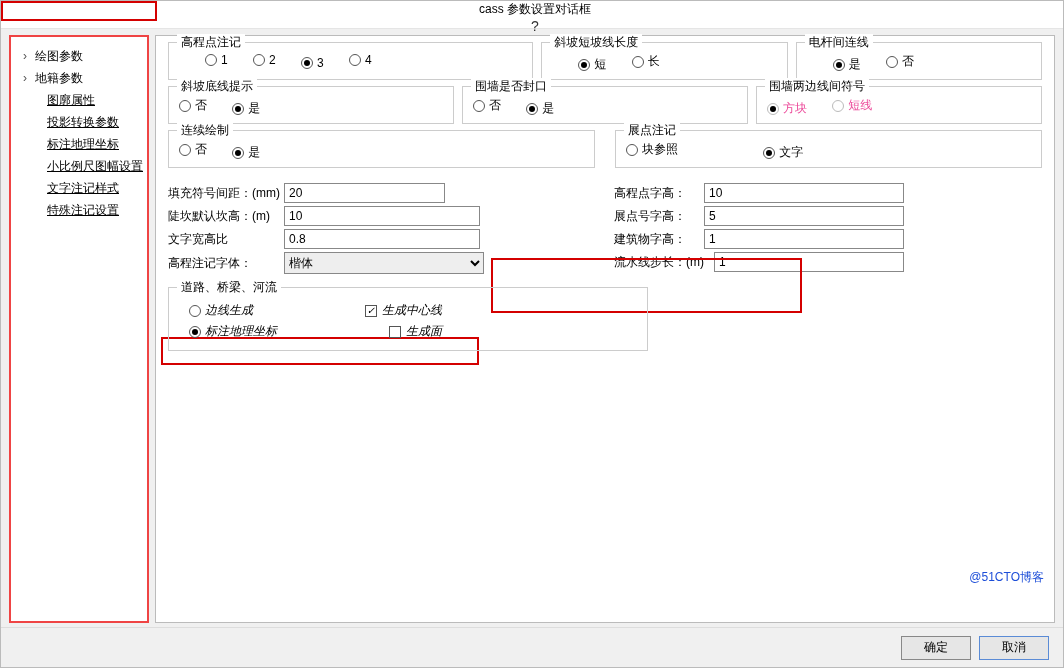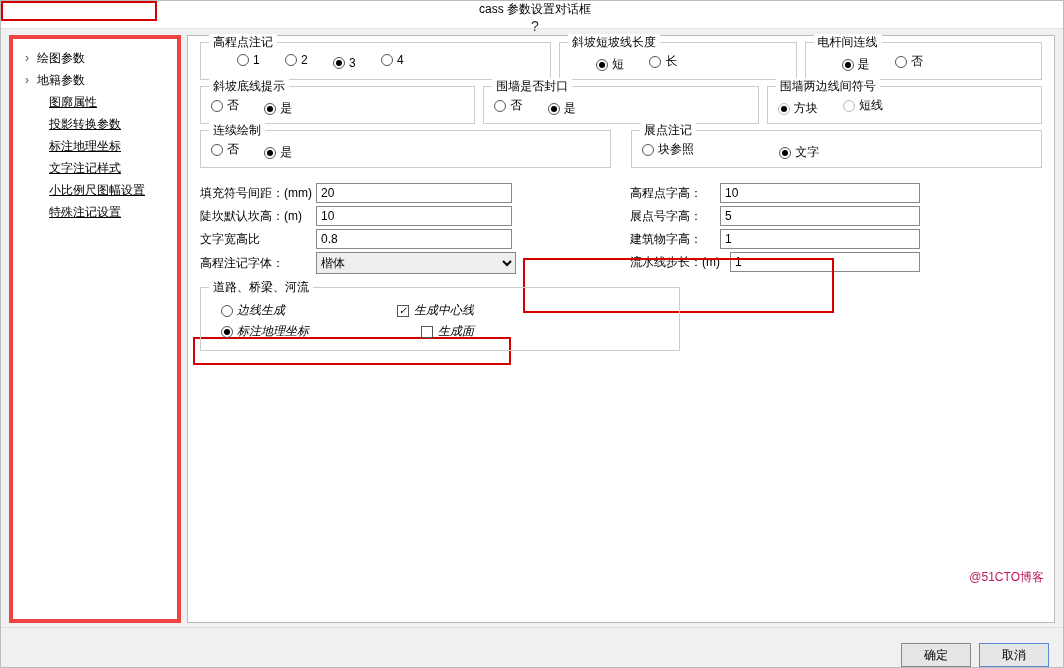--- a/index.html
+++ b/index.html
@@ -48,23 +48,23 @@
   font-size: 14px; color: #333;
   cursor: pointer;
 }
 .body {
   flex: 1;
   display: flex;
   padding: 6px 8px 4px 8px;
   gap: 6px;
 }
 .sidebar {
-  width: 172px;
-  background: #fff;
-  border: 4px solid #ef4444;
+  width: 140px;
+  background: #fff;
+  border: 2px solid #ef4444;
   padding: 8px 8px;
 }
 .tree-item {
   padding: 2px 0 2px 4px;
   line-height: 18px;
   cursor: pointer;
   white-space: nowrap;
 }
 .tree-item.child { padding-left: 28px; text-decoration: underline; }
 .tree-exp { display:inline-block; width:12px; color:#555; }
@@ -105,21 +105,21 @@
   width: 12px; height: 12px;
   border: 1px solid #555;
   border-radius: 50%;
   margin-right: 4px;
   display: inline-flex;
   align-items: center; justify-content: center;
 }
 .radio.sel .dot::after {
   content: ""; width: 6px; height: 6px; border-radius: 50%; background: #000;
 }
-.radio.disabled { color: #000000; }
+.radio.disabled { color: #ec4899; }
 .radio.disabled .dot { border-color: #bbb; }
 .fields { margin-top: 8px; }
 .field-row {
   display: flex;
   align-items: center;
   margin: 3px 0;
 }
 .field-row .lbl { width: 116px; white-space: nowrap; }
 .field-row input.txt {
   height: 20px;
@@ -149,40 +149,40 @@
   width: 12px; height: 12px; border: 1px solid #555; margin-right: 5px;
   display:inline-flex; align-items:center; justify-content:center;
   font-size: 10px; line-height: 10px;
 }
 .footer {
   height: 40px;
   background: #f0f0f0;
   border-top: 1px solid #ddd;
   display: flex;
   justify-content: flex-end;
-  align-items: flex-end;
+  align-items: center;
   padding-right: 14px;
   gap: 8px;
 }
 .btn {
   min-width: 70px;
   height: 24px;
   border: 1px solid #888;
   background: #e6e6e6;
   padding: 0 14px;
   cursor: pointer;
   font-size: 12px;
 }
 .btn.primary {
   border: 1.5px solid #5a8bd6;
 }
 .watermark {
   position: absolute;
   right: 10px; bottom: 36px;
-  color: #be185d; font-size: 12px;
+  color: #1d4ed8; font-size: 12px;
 }
 </style>
 </head>
 <body>
 
 <div class="dialog">
   <div class="titlebar" style="position:relative;flex-direction:column;">
     <div class="title-highlight"></div>
     <span class="appicon"></span>
     <span class="title">cass 参数设置对话框</span>
@@ -191,22 +191,22 @@
     <span class="winbtn">✕</span>
   </div>
 
   <div class="body">
     <div class="sidebar">
       <div class="tree-item"><span class="tree-exp">›</span><span>绘图参数</span></div>
       <div class="tree-item"><span class="tree-exp">›</span><span>地籍参数</span></div>
       <div class="tree-item child"><span>图廓属性</span></div>
       <div class="tree-item child"><span>投影转换参数</span></div>
       <div class="tree-item child"><span>标注地理坐标</span></div>
+      <div class="tree-item child"><span>小比例尺图幅设置</span></div>
       <div class="tree-item child"><span>文字注记样式</span></div>
-      <div class="tree-item child"><span>小比例尺图幅设置</span></div>
       <div class="tree-item child"><span>特殊注记设置</span></div>
     </div>
 
     <div class="main">
 
       <div class="row-top">
         <div class="group" style="flex:1.6">
           <span class="glabel">高程点注记</span>
           <span class="radio">
               <span class="dot"></span>
@@ -307,21 +307,21 @@
               <span class="dot"></span>
               <span>文字</span>
             </span>
         </div>
       </div>
 
       <div class="fields two-col">
         <div class="col">
           <div class="field-row">
             <span class="lbl">填充符号间距：(mm)</span>
-            <input class="txt" style="width: 196px;" value="20">
+            <input class="txt" style="width: 161px;" value="20">
           </div>
           <div class="field-row">
             <span class="lbl">陡坎默认坎高：(m)</span>
             <input class="txt" style="width: 196px;" value="10">
           </div>
           <div class="field-row">
             <span class="lbl">文字宽高比</span>
             <input class="txt" style="width: 196px;" value="0.8">
           </div>
           <div class="field-row">

